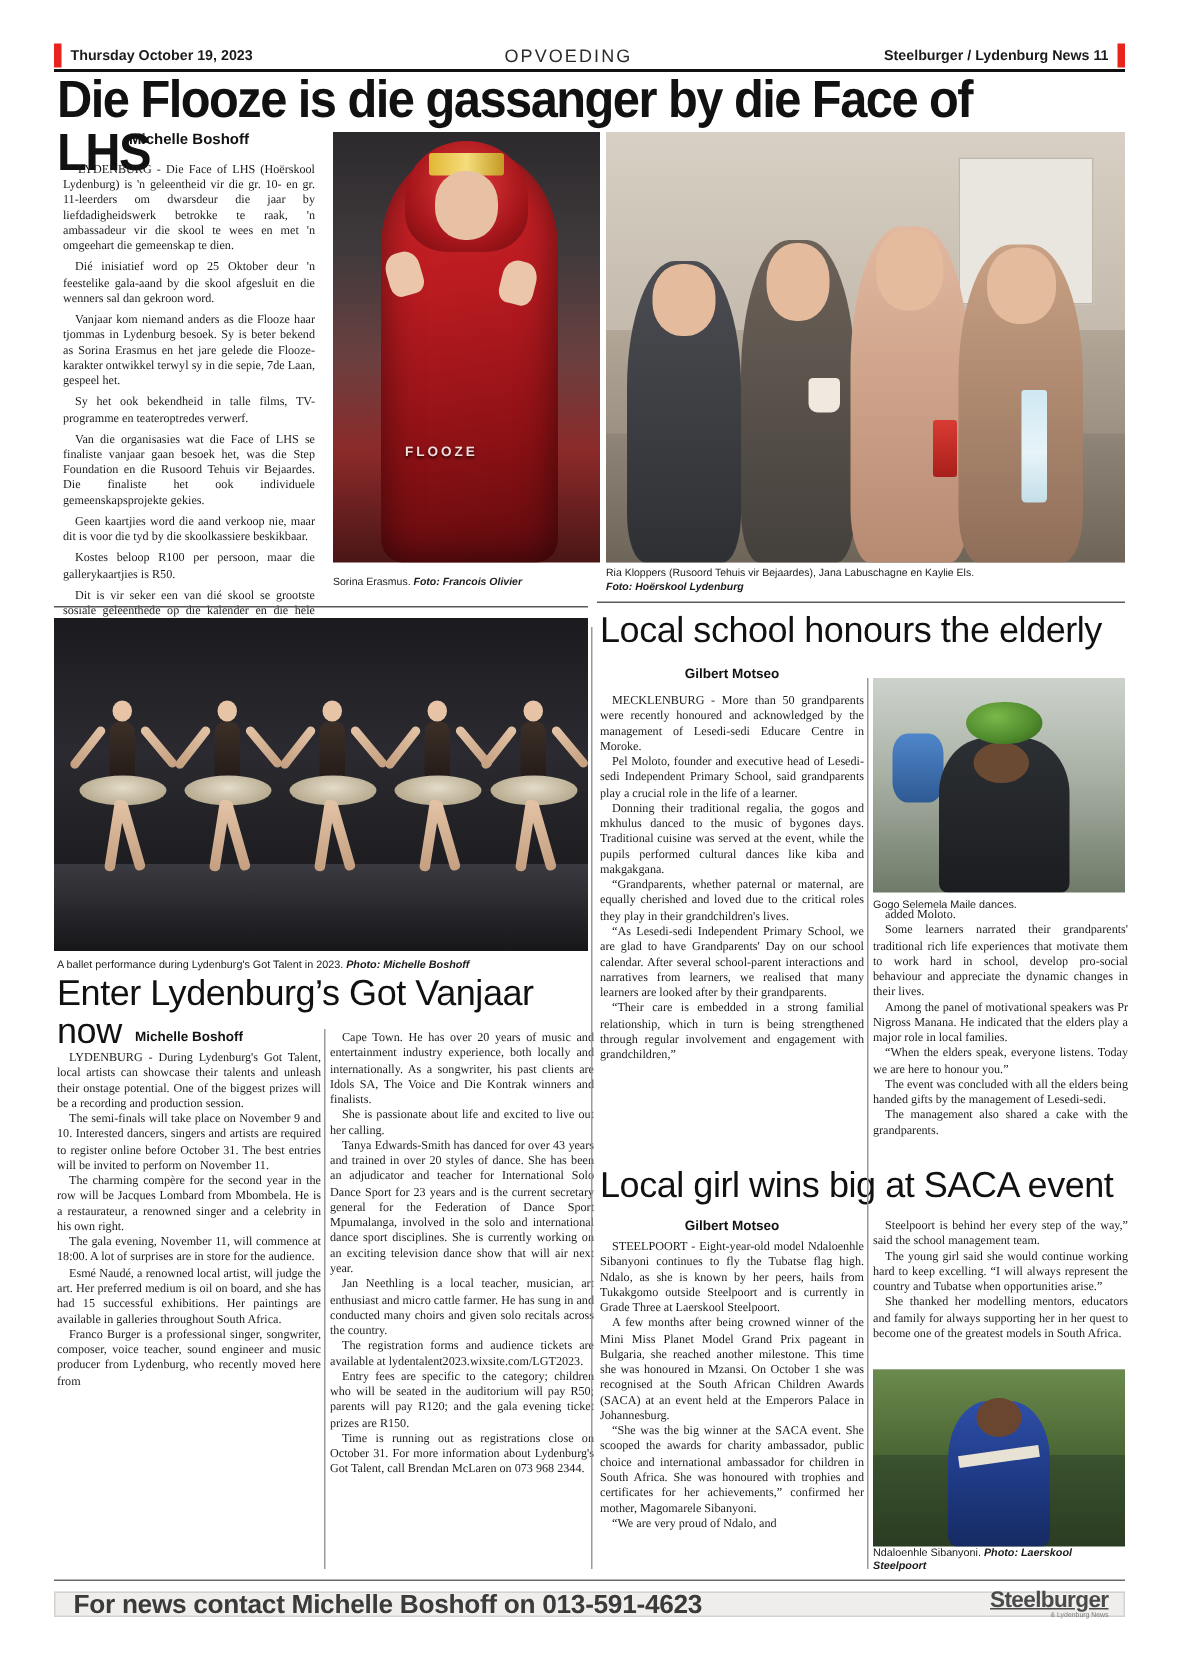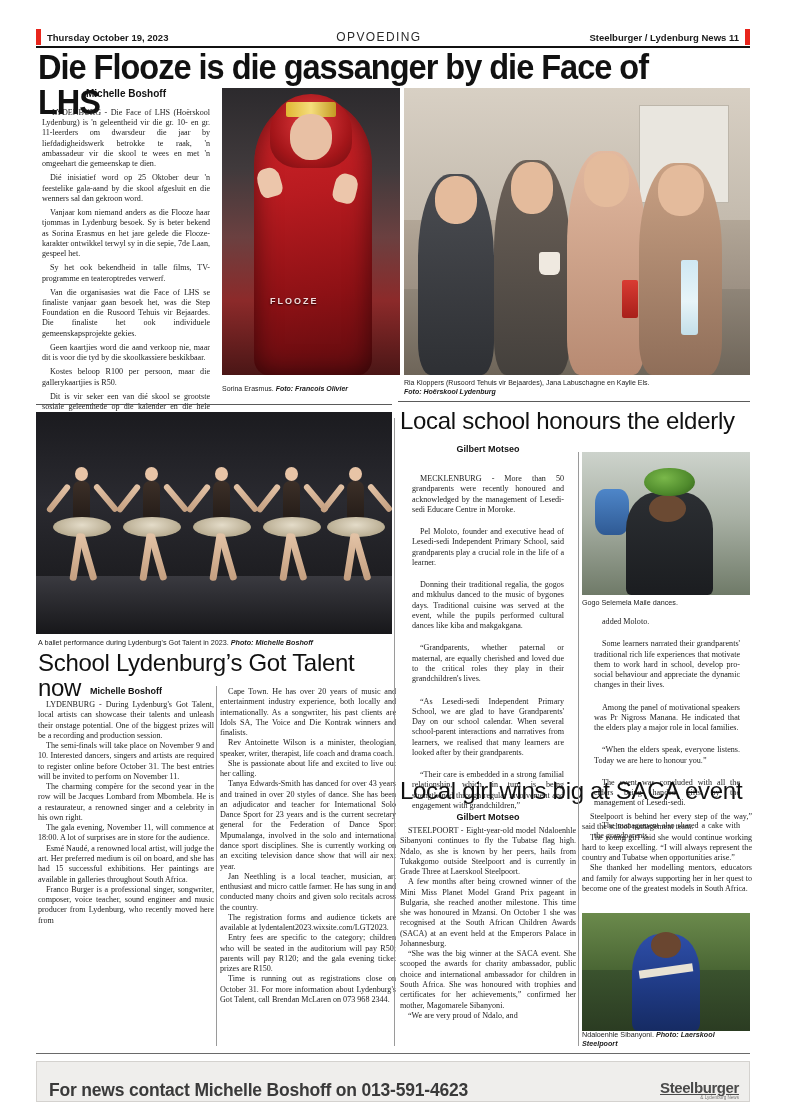--- a/index.html
+++ b/index.html
@@ -261,21 +261,21 @@
     font-weight: bold; font-size: 9px; color: #111; text-align: center;
   }
   .a3-col1 {
     position: absolute; left: 400px; top: 462px; width: 176px;
     font-size: 8.1px; line-height: 1.27; color: #1b1b1b; text-align: justify;
   }
   .a3-col2 {
     position: absolute; left: 582px; top: 605px; width: 170px;
     font-size: 8.1px; line-height: 1.27; color: #1b1b1b; text-align: justify;
   }
-  .a3-col1 p, .a3-col2 p { margin: 12px; text-indent: 8px; }
+  .a3-col1 p, .a3-col2 p { margin: 0; text-indent: 8px; }
 
   
   .photo4 {
     position: absolute; left: 582px; top: 452px;
     width: 168px; height: 143px;
     background: linear-gradient(180deg,#cdd3cc 0%,#a9b1a5 45%,#6f7a68 100%);
     overflow: hidden;
   }
   .ph4-person {
     position: absolute; left: 26%; top: 28%; width: 52%; height: 72%;
@@ -352,23 +352,23 @@
     font-size: 7.2px; color: #1b1b1b; line-height: 1.3;
   }
   .cap-b { font-weight: bold; font-style: italic; }
 
   
   .vrule { position: absolute; width: 0.8px; background: #9a9a9a; }
 
   
   .foot-rule { position: absolute; left: 36px; top: 1053px; right: 36px; height: 1.2px; background: #6a6a6a; }
   .footer-box {
-    position: absolute; left: 36px; top: 1061px; right: 36px; height: 41px;
+    position: absolute; left: 36px; top: 1061px; right: 36px; height: 17px;
     background: #efeeec; border: 1px solid #d4d2cf;
-    display: flex; align-items: flex-end;
+    display: flex; align-items: center;
   }
   .footer-text {
     flex: 1 1 auto; padding-left: 12px;
     font-family: "Liberation Sans", sans-serif;
     font-weight: bold; font-size: 17.5px; color: #3a3a3a;
     letter-spacing: -0.2px;
   }
   .footer-logo {
     flex: 0 0 auto; padding-right: 10px; text-align: right; line-height: 1; margin-left: 41px;
   }
@@ -496,49 +496,48 @@
         <div class="head"></div>
         <div class="tutu"></div>
         <div class="legl"></div>
         <div class="legr"></div>
       </div>
   </div>
   <div class="cap3">
     <span>A ballet performance during Lydenburg's Got Talent in 2023. </span><span class="cap-credit">Photo: Michelle Boshoff</span>
   </div>
 
-  <div class="h2-lgt">School Lydenburg’s Got Talent now</div>
+  <div class="h2-lgt">Enter Lydenburg’s Got Vanjaar now</div>
   <div class="a2-byline">Michelle Boshoff</div>
   <div class="a2-col1">
     <p>LYDENBURG - During Lydenburg's Got Talent, local artists can showcase their talents and unleash their onstage potential. One of the biggest prizes will be a recording and production session.</p>
     <p>The semi-finals will take place on November 9 and 10. Interested dancers, singers and artists are required to register online before October 31. The best entries will be invited to perform on November 11.</p>
     <p>The charming compère for the second year in the row will be Jacques Lombard from Mbombela. He is a restaurateur, a renowned singer and a celebrity in his own right.</p>
     <p>The gala evening, November 11, will commence at 18:00. A lot of surprises are in store for the audience.</p>
     <p>Esmé Naudé, a renowned local artist, will judge the art. Her preferred medium is oil on board, and she has had 15 successful exhibitions. Her paintings are available in galleries throughout South Africa.</p>
     <p>Franco Burger is a professional singer, songwriter, composer, voice teacher, sound engineer and music producer from Lydenburg, who recently moved here from</p>
   </div>
   <div class="a2-col2">
     <p>Cape Town. He has over 20 years of music and entertainment industry experience, both locally and internationally. As a songwriter, his past clients are Idols SA, The Voice and Die Kontrak winners and finalists.</p>
-    <p>Rev Antoinette Wilson is a minister, theologian, speaker, writer, therapist, life coach and drama coach.</p>
     <p>She is passionate about life and excited to live out her calling.</p>
     <p>Tanya Edwards-Smith has danced for over 43 years and trained in over 20 styles of dance. She has been an adjudicator and teacher for International Solo Dance Sport for 23 years and is the current secretary general for the Federation of Dance Sport Mpumalanga, involved in the solo and international dance sport disciplines. She is currently working on an exciting television dance show that will air next year.</p>
     <p>Jan Neethling is a local teacher, musician, art enthusiast and micro cattle farmer. He has sung in and conducted many choirs and given solo recitals across the country.</p>
     <p>The registration forms and audience tickets are available at lydentalent2023.wixsite.com/LGT2023.</p>
     <p>Entry fees are specific to the category; children who will be seated in the auditorium will pay R50; parents will pay R120; and the gala evening ticket prizes are R150.</p>
     <p>Time is running out as registrations close on October 31. For more information about Lydenburg's Got Talent, call Brendan McLaren on 073 968 2344.</p>
   </div>
 
   <div class="h2-elderly">Local school honours the elderly</div>
   <div class="a3-byline">Gilbert Motseo</div>
   <div class="a3-col1">
     <p>MECKLENBURG - More than 50 grandparents were recently honoured and acknowledged by the management of Lesedi-sedi Educare Centre in Moroke.</p>
     <p>Pel Moloto, founder and executive head of Lesedi-sedi Independent Primary School, said grandparents play a crucial role in the life of a learner.</p>
     <p>Donning their traditional regalia, the gogos and mkhulus danced to the music of bygones days. Traditional cuisine was served at the event, while the pupils performed cultural dances like kiba and makgakgana.</p>
     <p>“Grandparents, whether paternal or maternal, are equally cherished and loved due to the critical roles they play in their grandchildren's lives.</p>
-    <p>“As Lesedi-sedi Independent Primary School, we are glad to have Grandparents' Day on our school calendar. When several school-parent interactions and narratives from learners, we realised that many learners are looked after by their grandparents.</p>
+    <p>“As Lesedi-sedi Independent Primary School, we are glad to have Grandparents' Day on our school calendar. After several school-parent interactions and narratives from learners, we realised that many learners are looked after by their grandparents.</p>
     <p>“Their care is embedded in a strong familial relationship, which in turn is being strengthened through regular involvement and engagement with grandchildren,”</p>
   </div>
 
   <div class="photo4">
     <div class="ph4-blue"></div>
     <div class="ph4-person"></div>
     <div class="ph4-head"></div>
     <div class="ph4-melon"></div>
   </div>
   <div class="cap4">Gogo Selemela Maile dances.</div>

